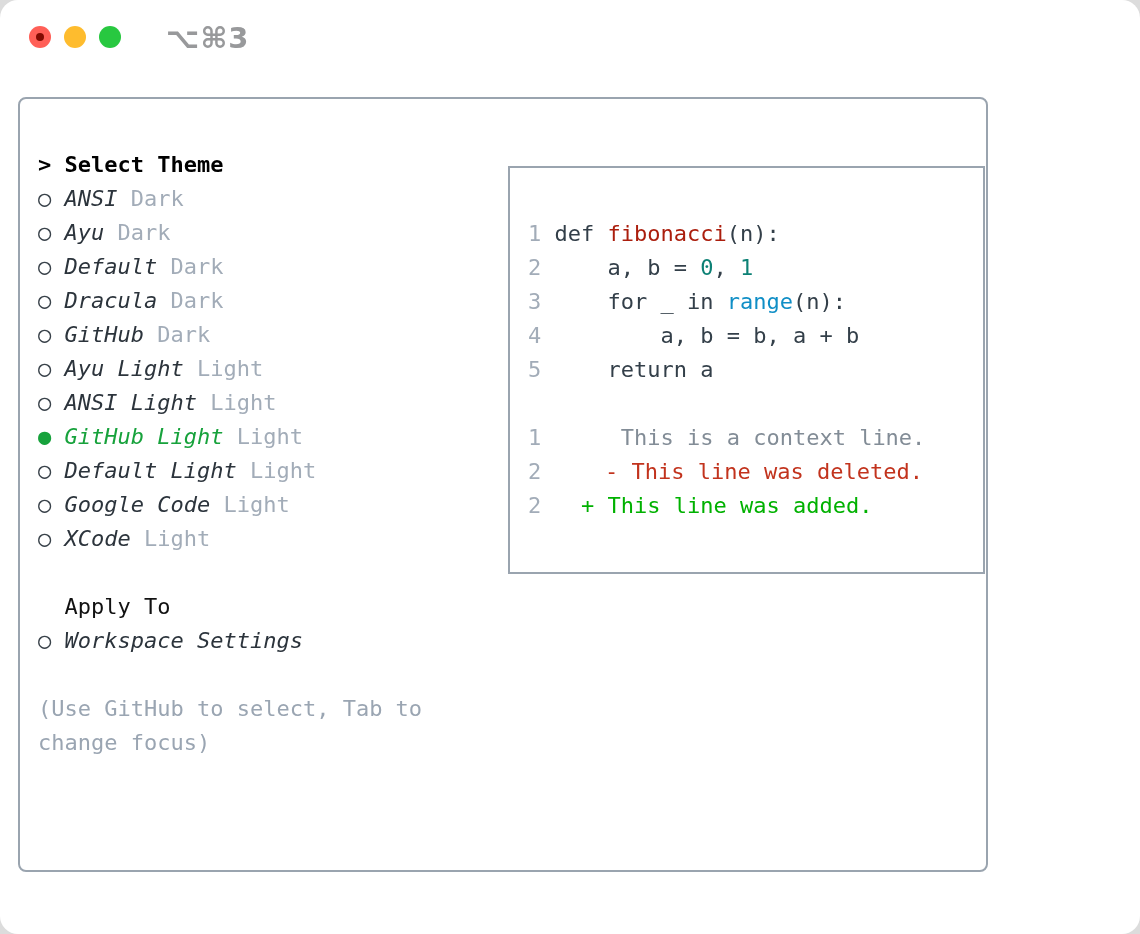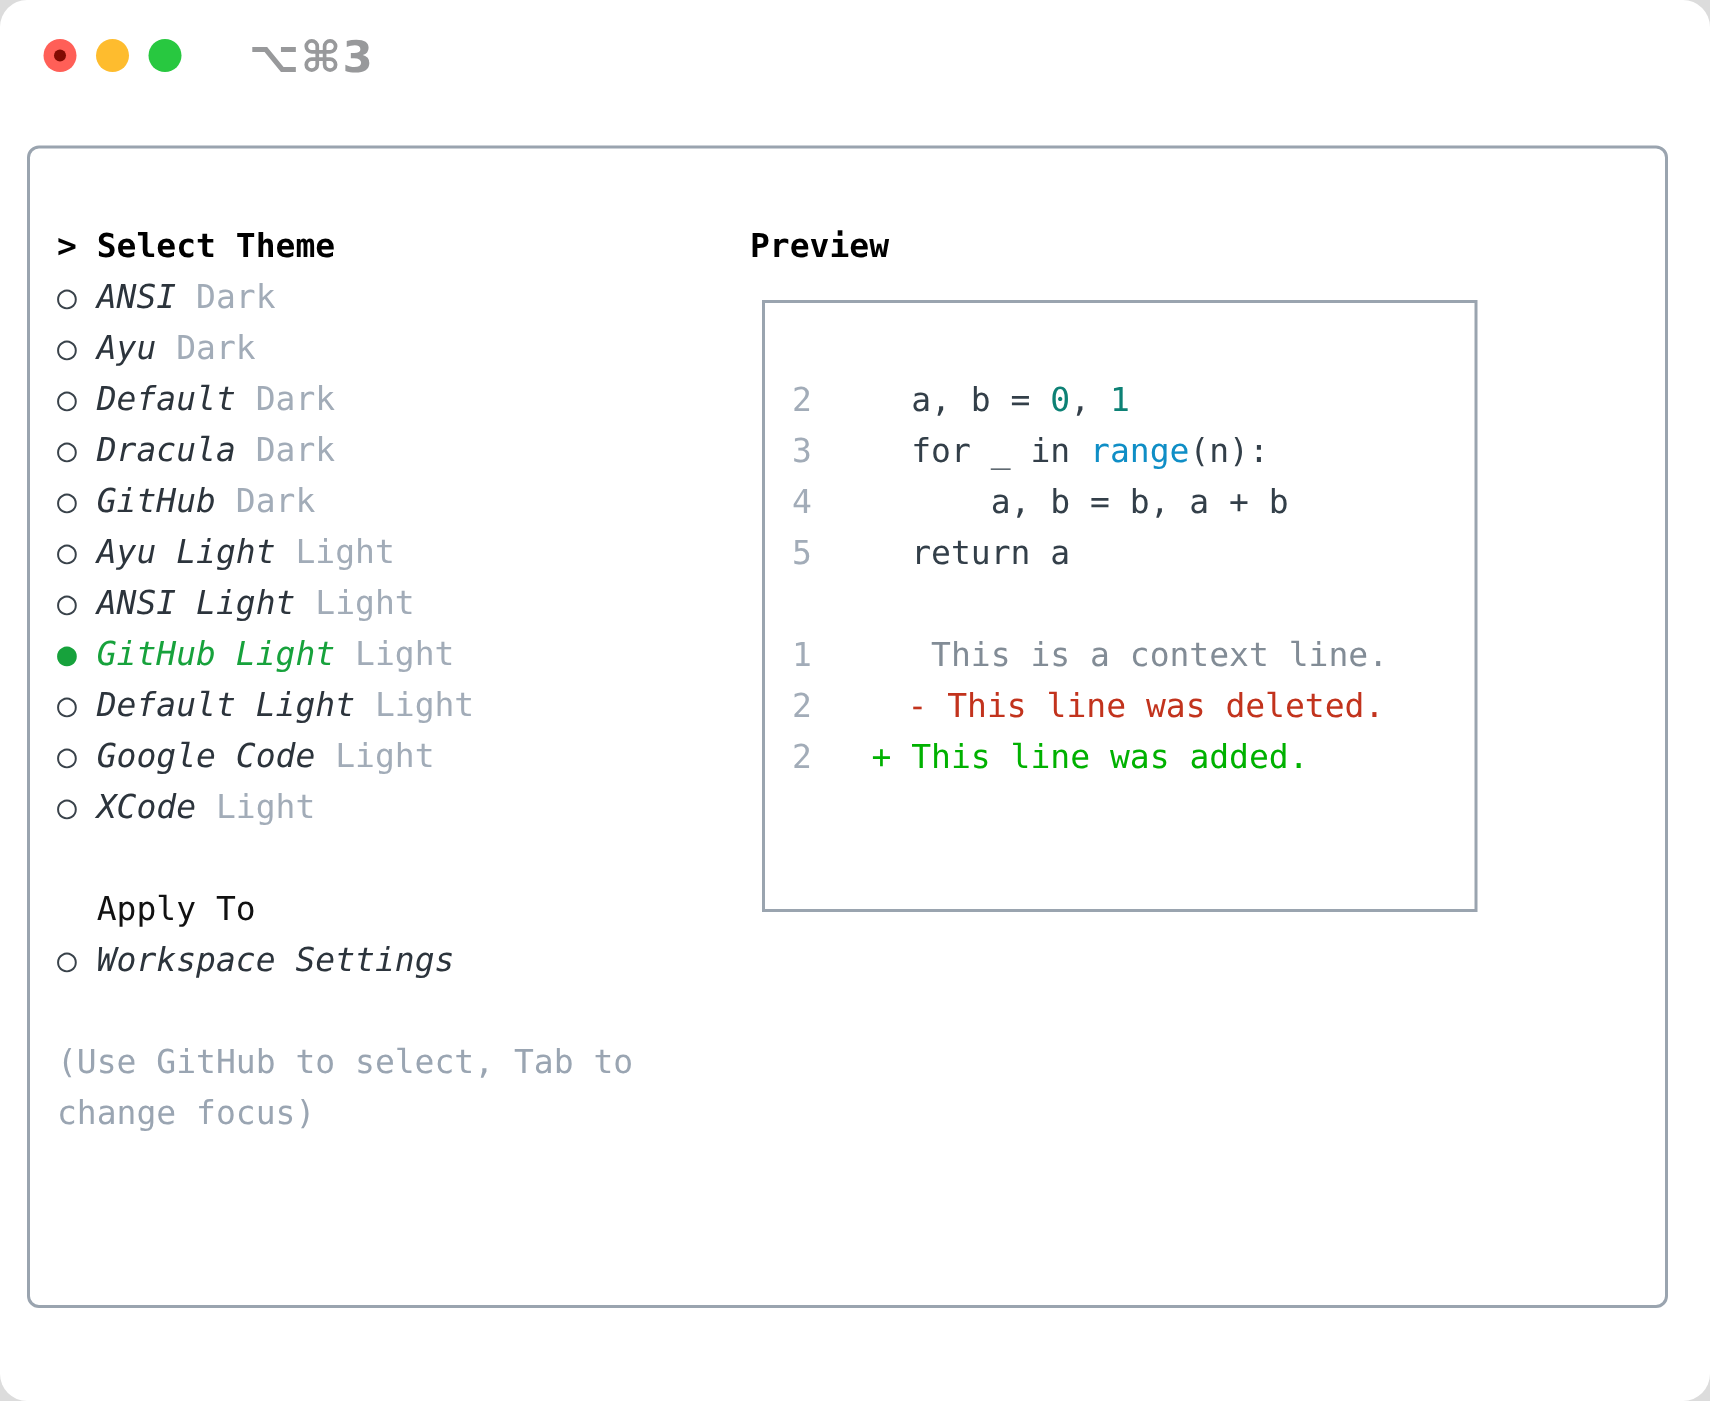--- a/index.html
+++ b/index.html
@@ -42,21 +42,21 @@
   }
   .tl.yellow{left:64px;background:#febc2e;}
   .tl.green{left:99px;background:#28c840;}
   .shortcut{
     position:absolute;left:166px;top:21px;
     font-family:"DejaVu Sans", sans-serif;
     font-size:29px;font-weight:bold;color:#98999b;letter-spacing:1px;
   }
   
   .panel{
-    position:absolute;left:18px;top:97px;width:1094px;height:775px;
+    position:absolute;left:18px;top:97px;width:970px;height:775px;
     border:2px solid var(--border);
     border-radius:8px;
     background:#fff;
   }
   .line{height:34px;line-height:34px;font-size:22px;white-space:pre;}
   
   .left-col{position:absolute;left:18px;top:49px;width:462px;}
   .header-line{font-weight:bold;color:#000;}
   .theme-row .marker{color:#39424a;}
   .theme-row .name{color:var(--ink);font-style:italic;}
@@ -119,23 +119,23 @@
       <div class="line apply-header"><span>  </span><span>Apply To</span></div>
       <div id="apply-options">
           <div class="line theme-row"><span class="marker">○</span><span class="name"> Workspace Settings</span></div>
         </div>
       <div class="line"></div>
       <div class="line hint">(Use GitHub to select, Tab to</div>
       <div class="line hint">change focus)</div>
     </div>
 
     <div class="right-col">
-      <div class="line header-line">Preview</div>
       <div class="preview-box">
         <div id="code-lines">
+            <div class="line"><span class="ln">1</span><span class="code"> def </span><span class="func">fibonacci</span><span class="code">(n):</span></div>
             <div class="line"><span class="ln">2</span><span class="code">     a, b = </span><span class="num">0</span><span class="code">, </span><span class="num">1</span></div>
             <div class="line"><span class="ln">3</span><span class="code">     for _ in </span><span class="builtin">range</span><span class="code">(n):</span></div>
             <div class="line"><span class="ln">4</span><span class="code">         a, b = b, a + b</span></div>
             <div class="line"><span class="ln">5</span><span class="code">     return a</span></div>
           </div>
         <div class="line"></div>
         <div id="diff-lines">
             <div class="line"><span class="ln">1</span><span class="context">      This is a context line.</span></div>
             <div class="line"><span class="ln">2</span><span class="code">   </span><span class="deleted">- This line was deleted.</span></div>
             <div class="line"><span class="ln">2</span><span class="code">   </span><span class="added">+ This line was added.</span></div>

